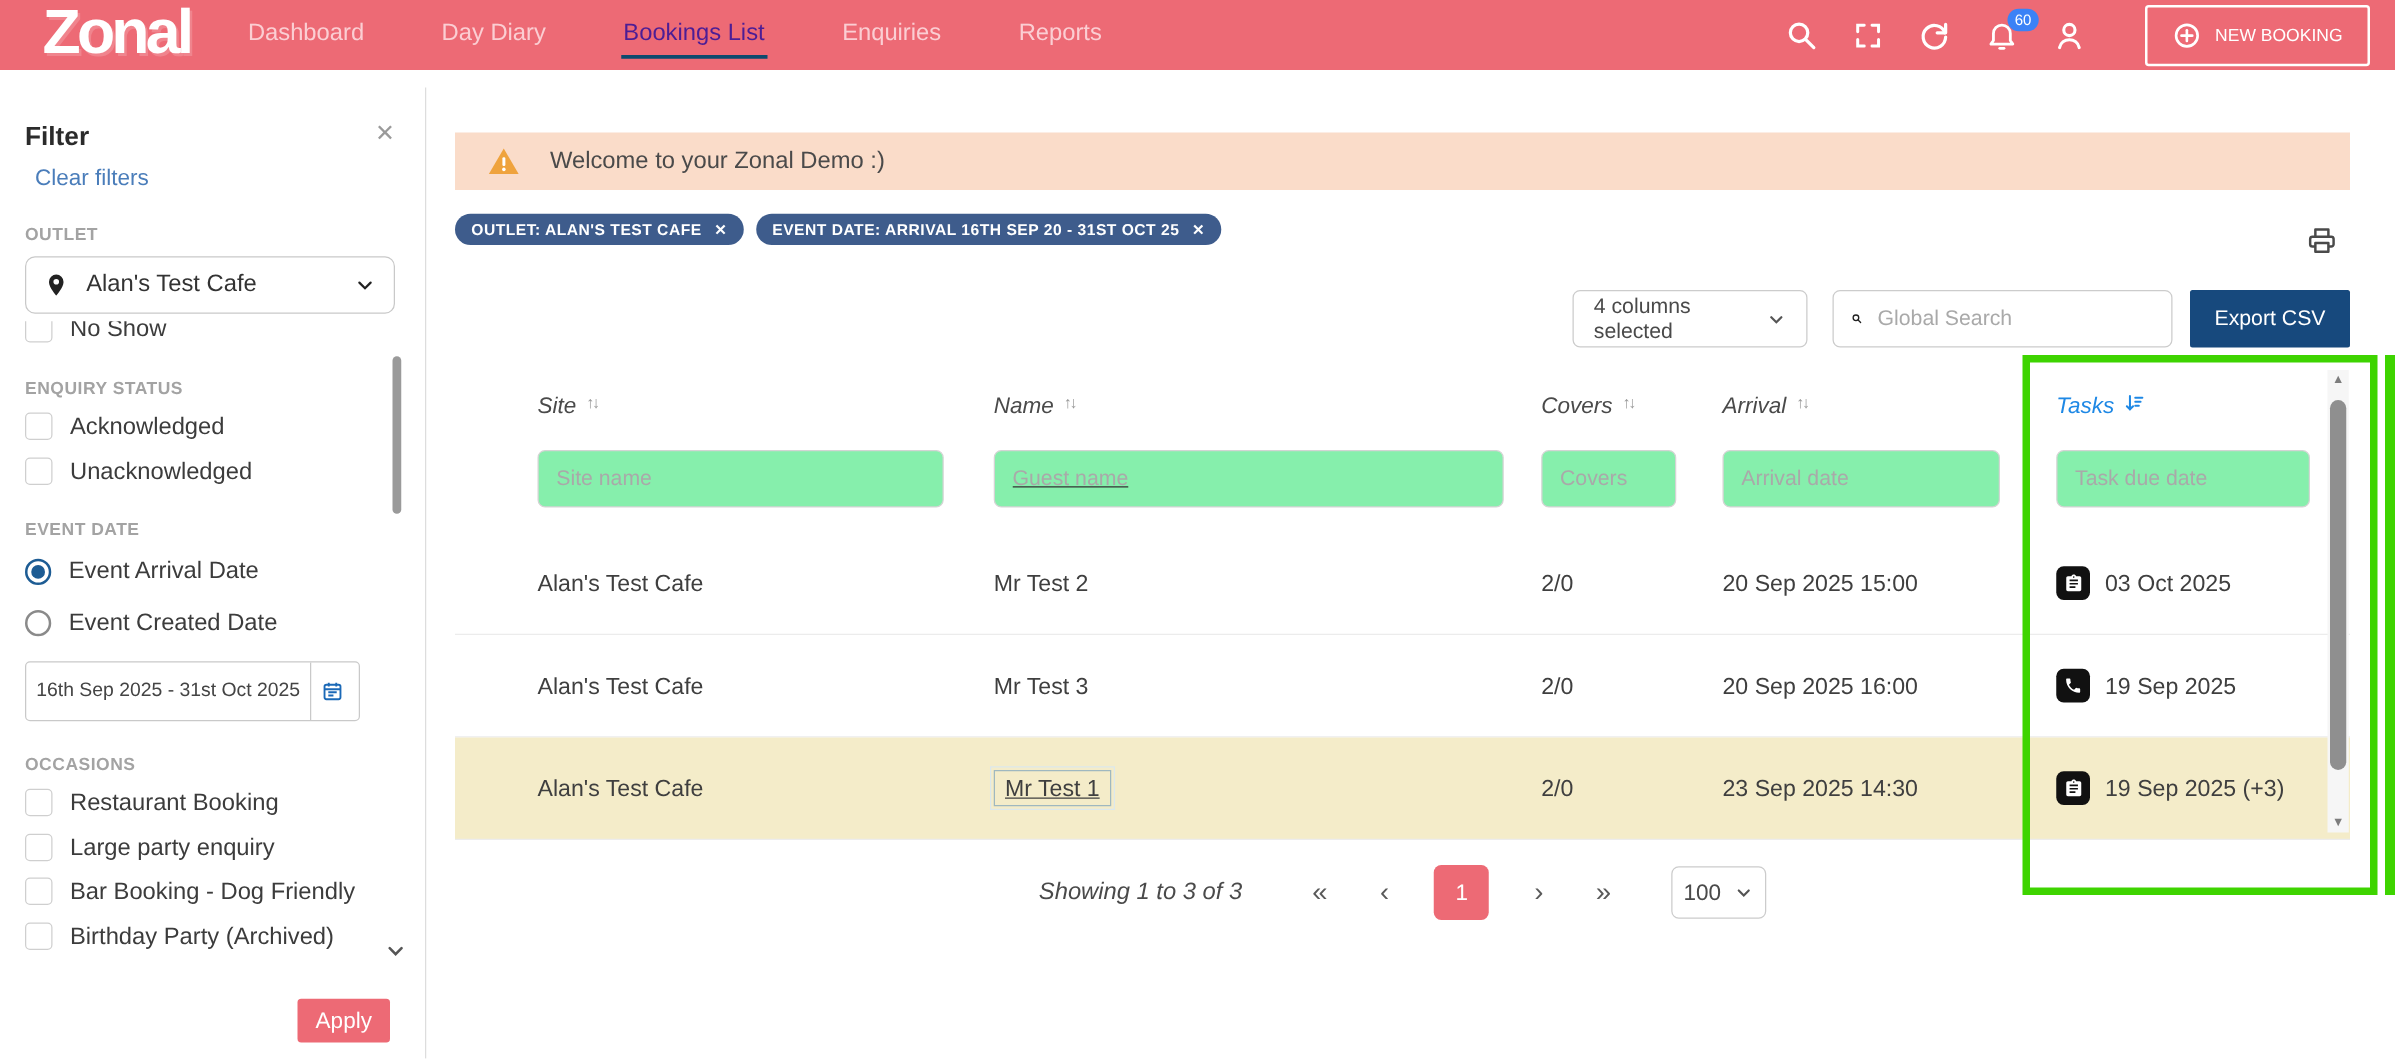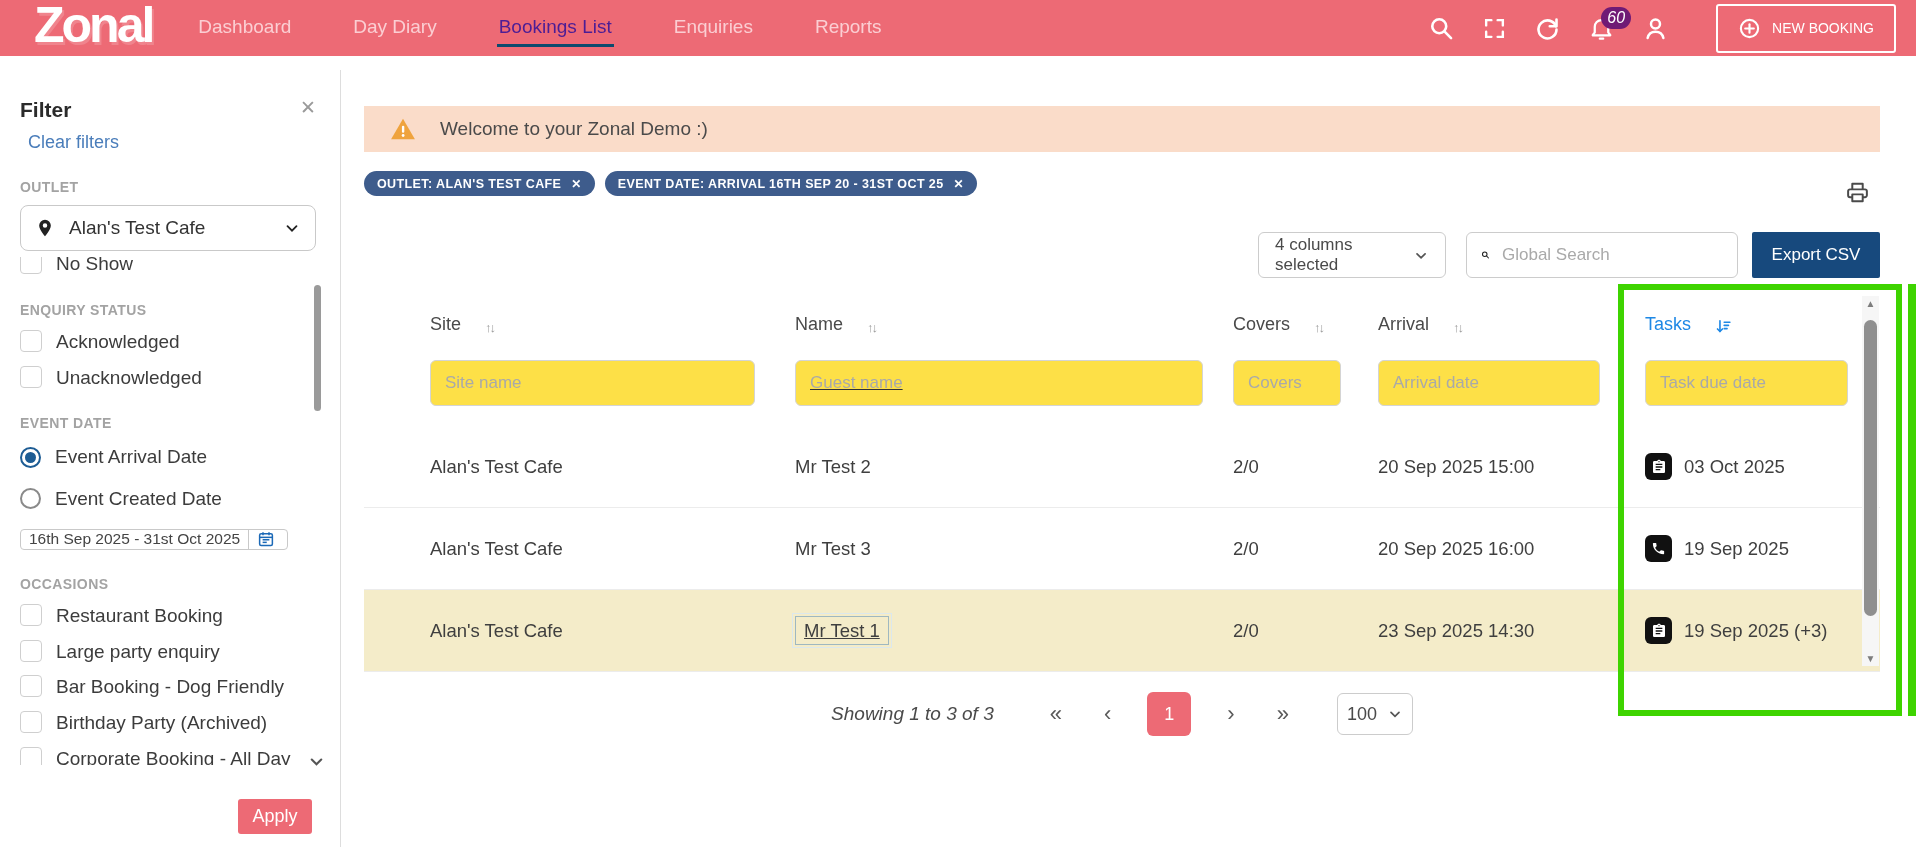--- a/index.html
+++ b/index.html
@@ -11,22 +11,22 @@
   .navbar { position:absolute; top:0; left:0; right:0; height:56px; background:#ED6A75;
             display:flex; align-items:center; padding:0 20px; z-index:5; }
   .logo { color:#fff; font-size:50px; font-weight:bold; letter-spacing:-3px; margin:0 44px 6px 14px;
           text-shadow:2px 3px 0 rgba(255,255,255,0.18); cursor:pointer; }
   .nav-items { display:flex; align-items:center; gap:58px; height:100%; }
   .nav-item { color:rgba(255,235,237,0.78); font-size:19px; text-decoration:none; cursor:pointer;
               padding:6px 2px; border-bottom:3px solid transparent; }
   .nav-item.active { color:#4c1d95; border-bottom:3px solid #0c4a6e; }
   .nav-right { margin-left:auto; display:flex; align-items:center; gap:27px; }
   .nav-icon { cursor:pointer; display:flex; align-items:center; position:relative; }
-  .badge { position:absolute; top:-8px; right:-16px; background:#701a75; color:#fff; font-size:16px;
-           border-radius:11px; padding:3px 6px; line-height:1;font-style:italic; }
+  .badge { position:absolute; top:-8px; right:-16px; background:#3b82f6; color:#fff; font-size:12px;
+           border-radius:11px; padding:3px 6px; line-height:1; }
   .new-booking { margin-left:20px; display:flex; align-items:center; gap:11px; border:2px solid #fff;
                  border-radius:3px; background:transparent; color:#fff; font-size:14px;
                  padding:11px 20px; cursor:pointer; font-family:inherit; }
 
   
   .sidebar { position:absolute; top:70px; left:0; bottom:0; width:341px; background:#fff;
              border-right:1px solid #ddd; padding:28px 24px 0 20px; }
   .filter-head { display:flex; align-items:flex-start; justify-content:space-between; }
   .filter-title { font-size:21px; font-weight:bold; color:#2b2b2b; }
   .panel-close { color:#9a9a9a; font-size:19px; cursor:pointer; line-height:1; }
@@ -38,21 +38,21 @@
   .outlet-box span { font-size:19px; color:#333; flex:1; }
   .side-scroll { position:relative; height:508px; overflow:hidden; margin-top:6px; }
   .check-row { display:flex; align-items:flex-start; gap:14px; margin:12px 0; cursor:pointer; }
   .check-row.clipped { margin-top:-5px; }
   .cbox { flex:0 0 auto; width:22px; height:22px; border:1px solid #cfcfcf; border-radius:4px; background:#fff; }
   .check-label { font-size:19px; color:#3c3c3c; line-height:1.25; }
   .radio-row { display:flex; align-items:center; gap:14px; margin:14px 0 18px; cursor:pointer; }
   .rad { width:21px; height:21px; border-radius:50%; border:2px solid #8a8a8a; position:relative; background:#fff; }
   .rad.sel { border-color:#1D5C94; }
   .rad.sel::after { content:""; position:absolute; inset:3px; border-radius:50%; background:#1D5C94; }
-  .date-input { width:268px; height:21px; border:1px solid #c9c9c9; border-radius:4px; display:flex;
+  .date-input { width:268px; height:48px; border:1px solid #c9c9c9; border-radius:4px; display:flex;
                 align-items:center; margin:6px 0 4px; cursor:text; }
   .date-input span { flex:1; font-size:15.5px; color:#444; padding:0 8px; white-space:nowrap; }
   .date-cal { border-left:1px solid #c9c9c9; height:100%; display:flex; align-items:center; padding:0 6px; cursor:pointer; }
   .side-thumb { position:absolute; right:19px; top:215px; width:7px; height:126px; background:#9a9a9a; border-radius:4px; cursor:grab; }
   .side-chevron { position:absolute; right:14px; bottom:72px; cursor:pointer; }
   .apply-btn { position:absolute; right:28px; bottom:13px; width:74px; height:35px; background:#ED6A75;
                color:#fff; border:none; border-radius:3px; font-size:18px; cursor:pointer; font-family:inherit; }
 
   
   .main { position:absolute; top:70px; left:342px; right:0; bottom:0; }
@@ -73,26 +73,26 @@
              align-items:center; padding:0 14px; gap:12px; background:#fff; margin-left:6px; }
   .gsearch input { border:none; outline:none; font-size:17px; flex:1; font-family:inherit; color:#333; }
   .gsearch input::placeholder { color:#a9a9a9; }
   .export-btn { width:128px; height:46px; background:#17497D; color:#fff; border:none; font-size:17px;
                 cursor:pointer; font-family:inherit; border-radius:2px; }
 
   
   .tablewrap { margin:22px 36px 0 22px; }
   .trow { display:grid; grid-template-columns:365px 438px 145px 267px 1fr; align-items:center; padding-left:66px; }
   .thead { height:48px; }
-  .th { font-size:18px; color:#4a4a4a; display:flex; align-items:flex-end; gap:24px; cursor:pointer; }
+  .th { font-size:18px; color:#4a4a4a; display:flex; align-items:flex-start; gap:8px; cursor:pointer;font-style:italic; }
   .sort-glyph { color:#9a9a9a; font-size:13px; letter-spacing:-2px; }
   .th.tasks { color:#1E88E5; }
   .filters-row { padding-top:12px; padding-bottom:20px; align-items:flex-start; }
   .fcell input { height:46px; border:1px solid #d4d4d4; border-radius:6px; padding:0 14px; font-size:17px;
-                 font-family:inherit; color:#333; outline:none; background:#fde047; }
+                 font-family:inherit; color:#333; outline:none; background:#86efac; }
   .fcell input::placeholder { color:#a9a9a9; }
   .f-site { width:325px; } .f-name { width:408px;text-decoration:underline; } .f-covers { width:108px; }
   .f-arrival { width:222px; } .f-task { width:203px; }
   .drow { height:82px; border-bottom:1px solid #ececec; font-size:18.5px; color:#3f3f3f; }
   .drow.hl { background:#F4ECC9; }
   .name-link { cursor:pointer; text-decoration:underline; color:#3f3f3f; }
   .name-link.focused { border:1px solid #9fb8c0; outline:1px solid #dce8ec; outline-offset:2px; padding:3px 8px; }
   .taskcell { display:flex; align-items:center; gap:12px; }
   .task-tile { width:27px; height:27px; background:#111; border-radius:6px; display:flex;
                align-items:center; justify-content:center; flex:0 0 auto; }

